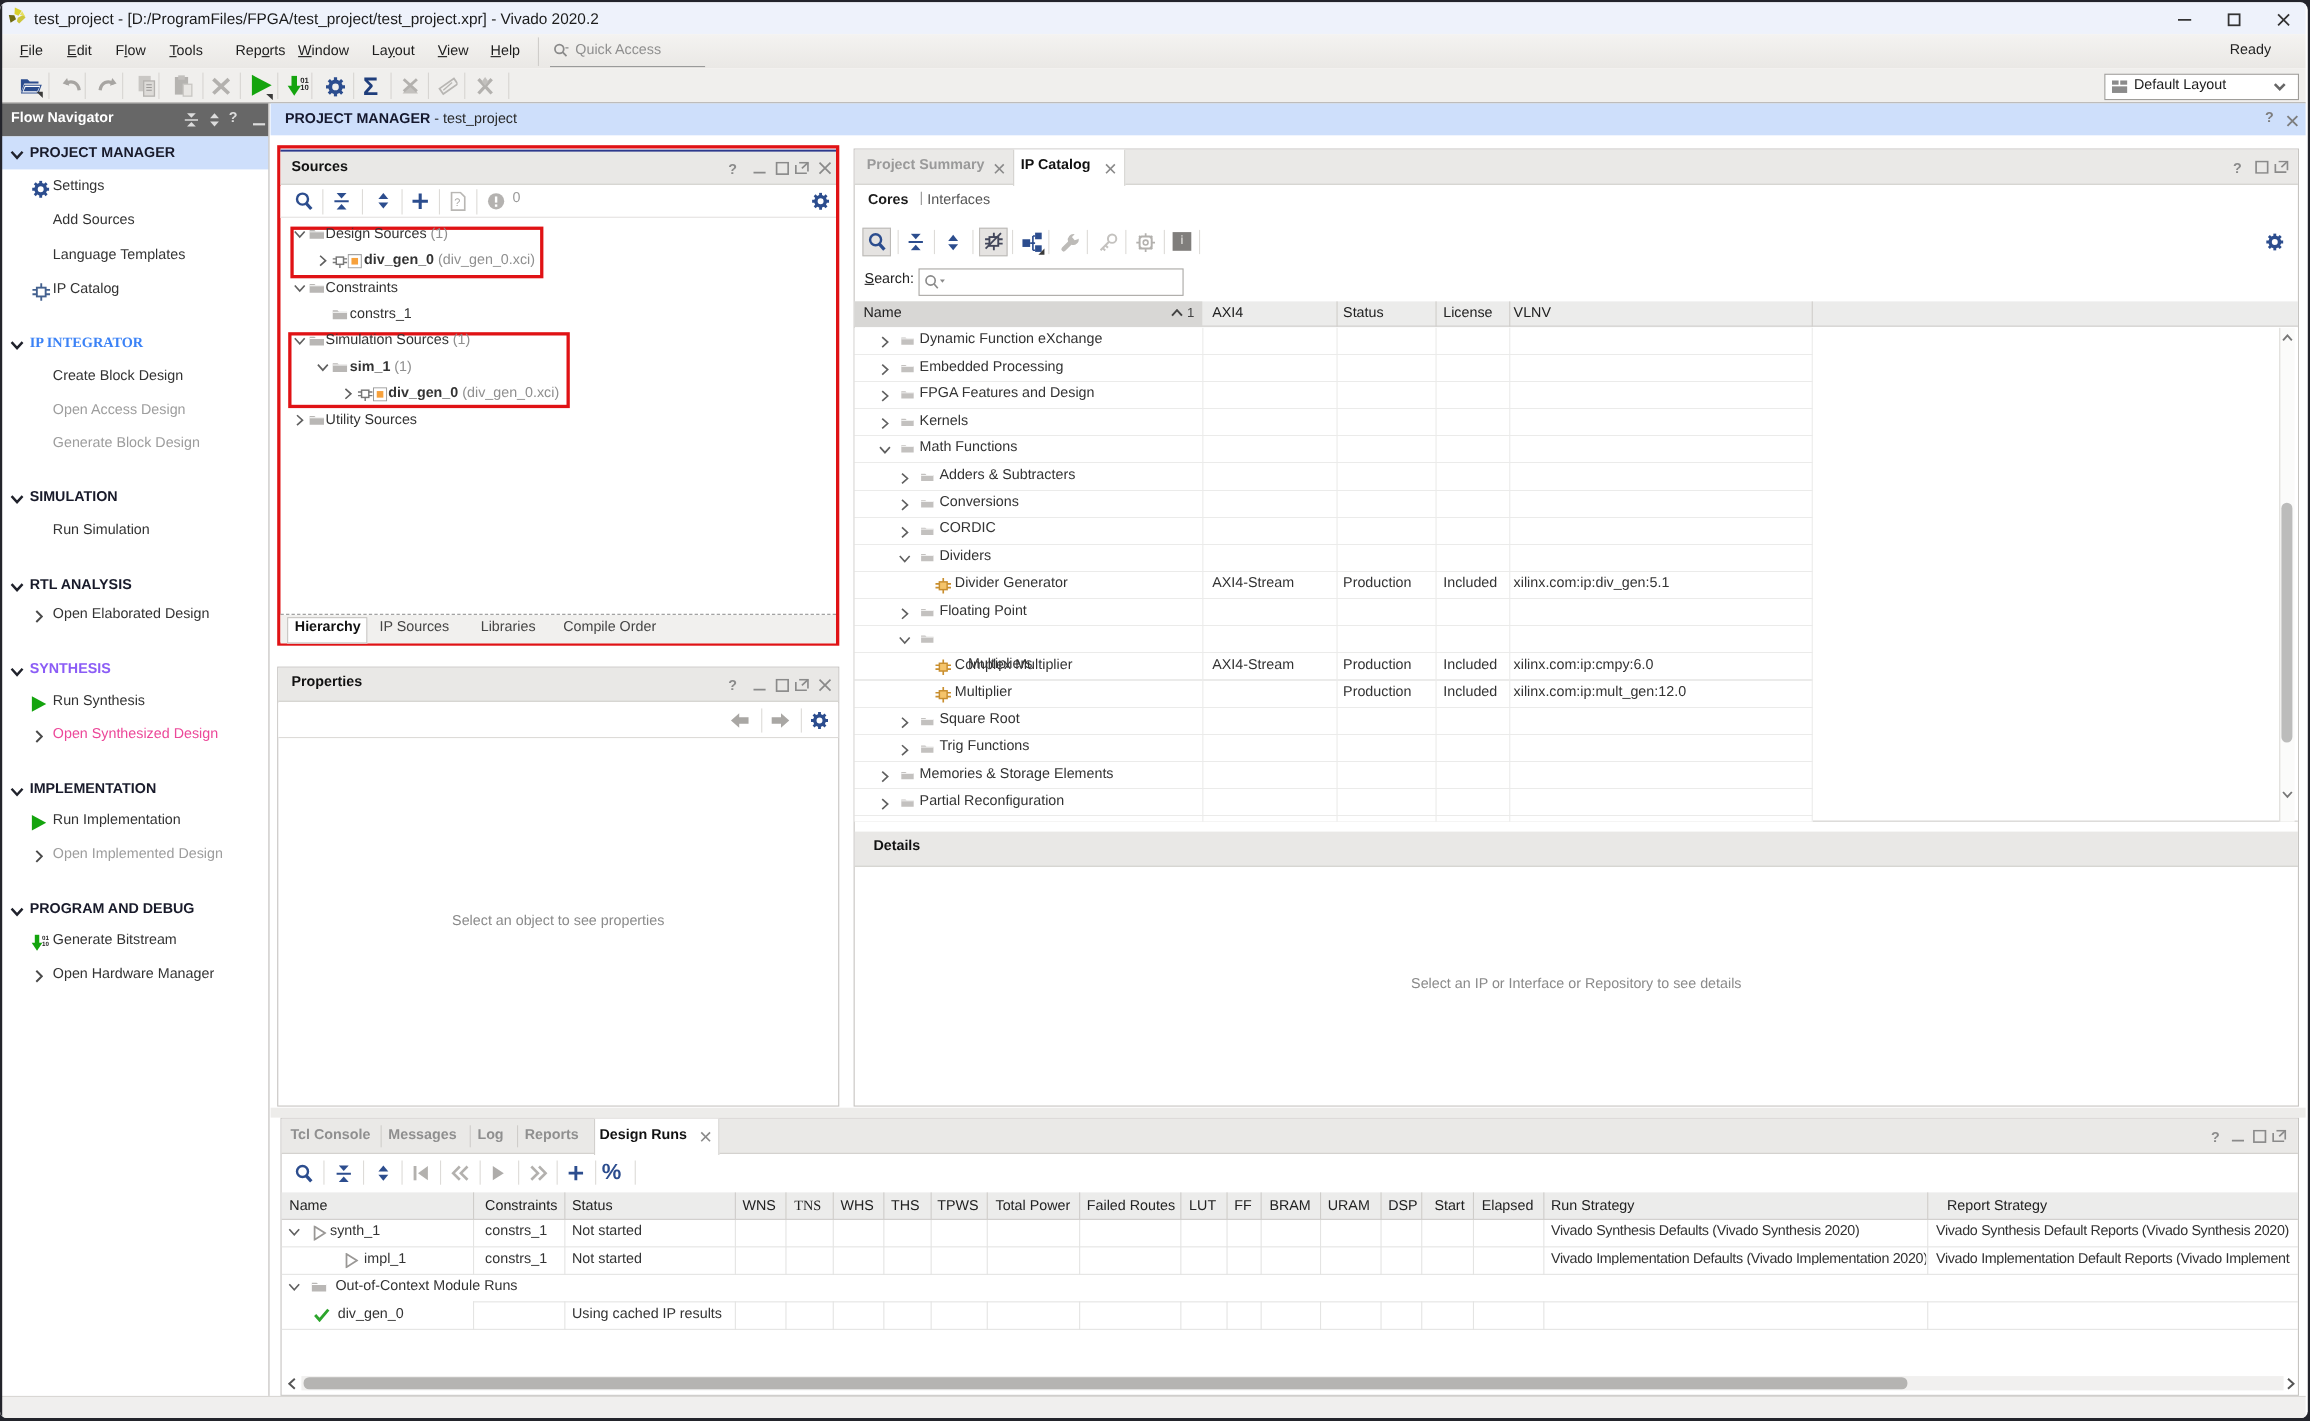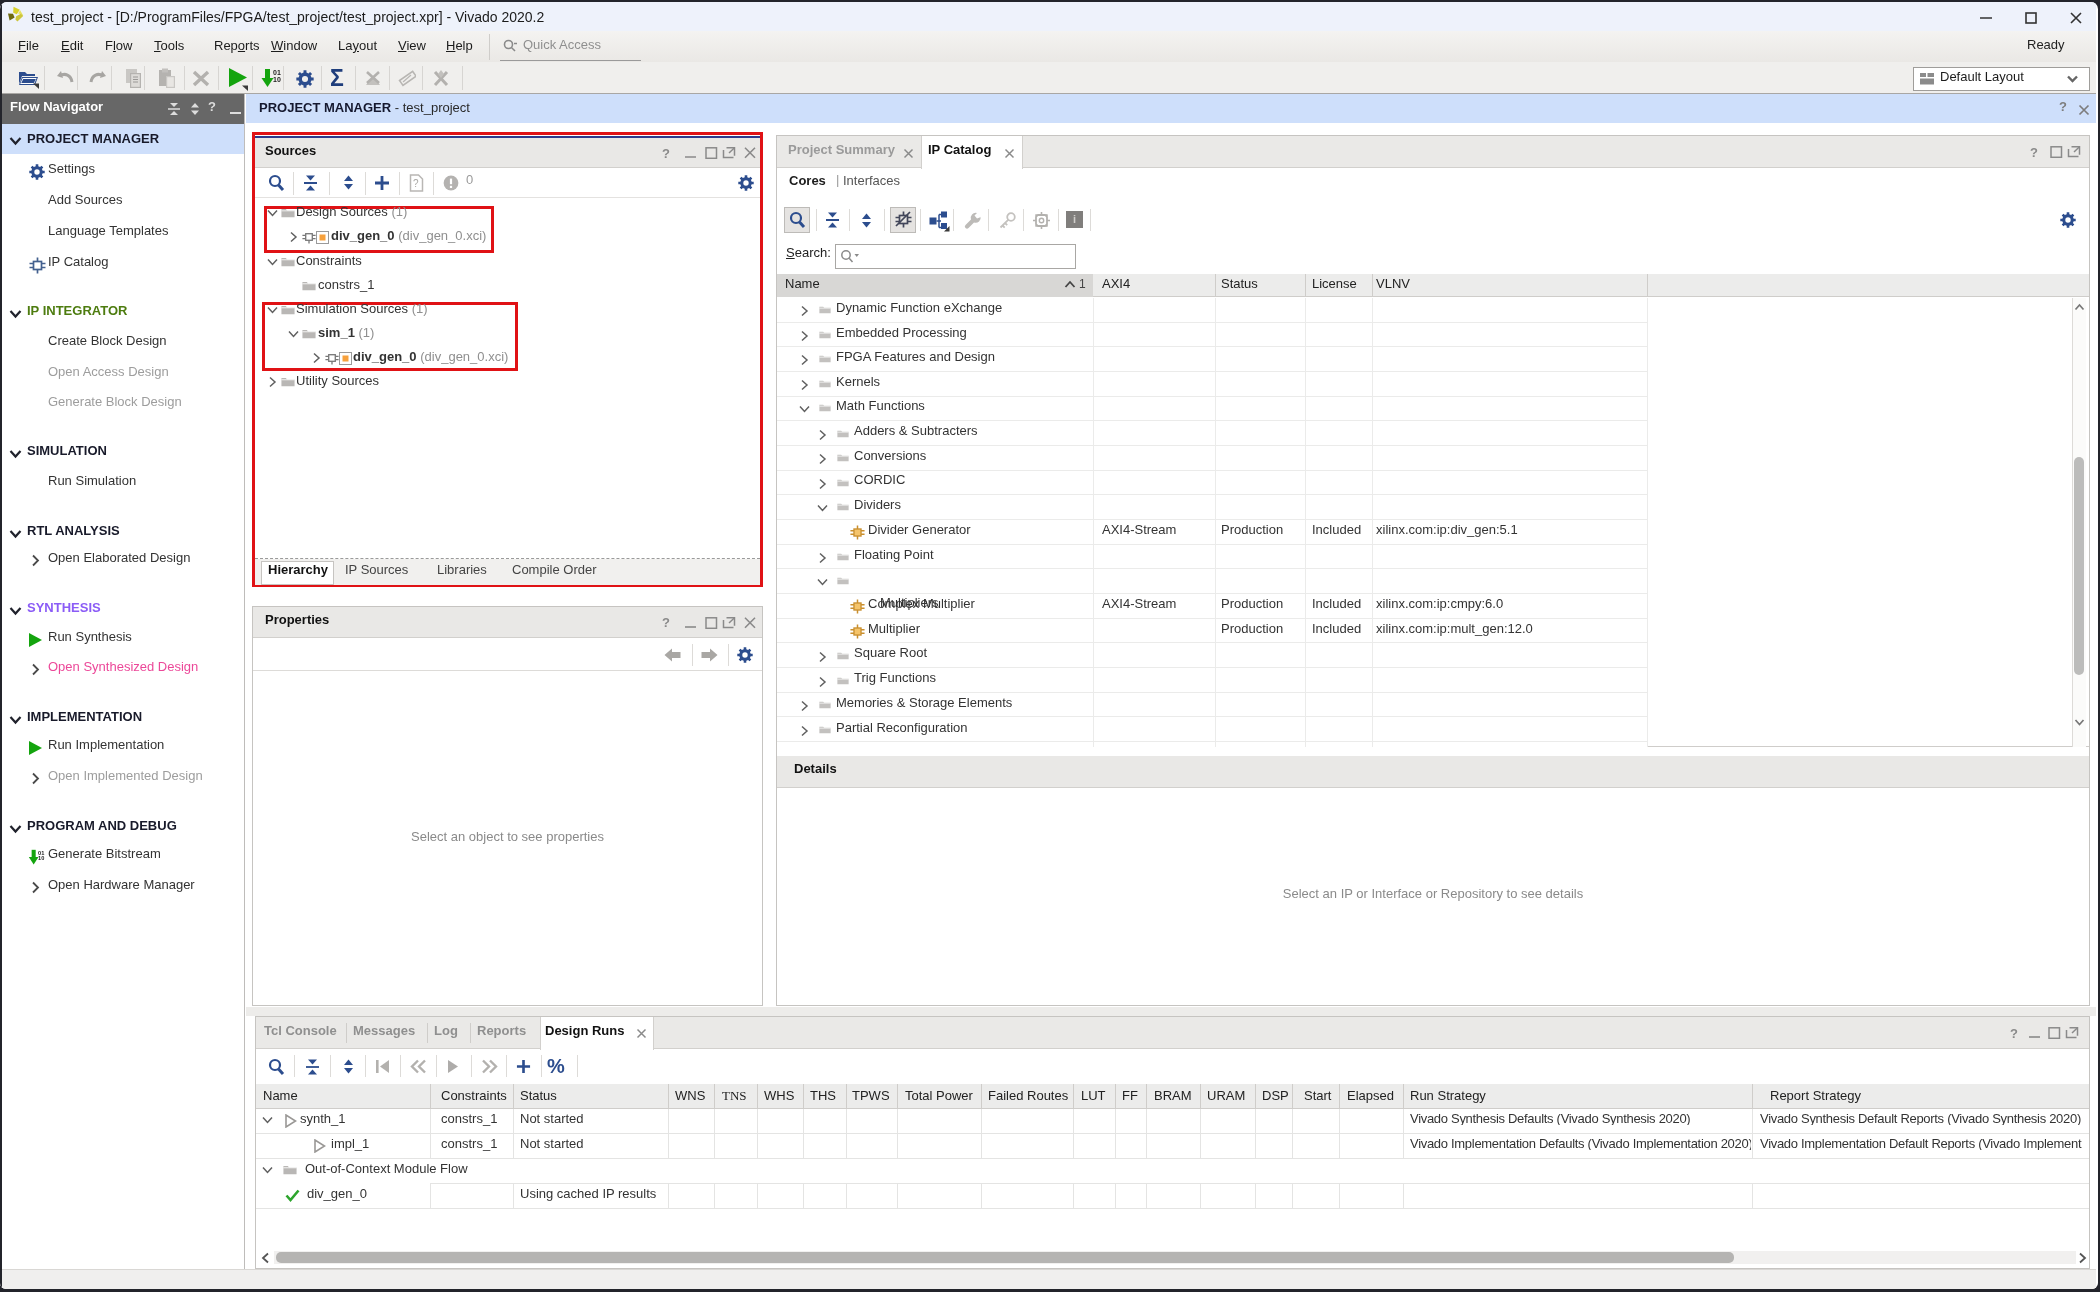--- a/index.html
+++ b/index.html
@@ -189,21 +189,21 @@
   <div class="abs" style="left:48px;top:223px;">Language Templates</div>
   <svg class="abs" style="left:29px;top:255px;" width="17" height="17" viewBox="0 0 17 17">
     <rect x="4.5" y="4.5" width="8" height="8" fill="none" stroke="#44618f" stroke-width="1.7"></rect>
     <path d="M0.5 6.5 h4 M0.5 10.5 h4 M12.5 6.5 h4 M12.5 10.5 h4 M8.5 0.5 v4 M8.5 12.5 v4" stroke="#44618f" stroke-width="1.7"></path>
   </svg>
   <div class="abs" style="left:48px;top:254px;">IP Catalog</div>
 
   <svg class="abs" style="left:9px;top:307px;" width="13" height="10" viewBox="0 0 13 10">
         <path d="M1.5 2 L6.5 7.5 L11.5 2" fill="none" stroke="#20222c" stroke-width="2.2"></path>
       </svg>
-  <div class="abs bold" style="left:27px;top:303px;color:#4d7c0f;">IP INTEGRATOR</div>
+  <div class="abs bold" style="left:27px;top:303px;color:#3b82f6;font-family:Liberation Serif, serif;">IP INTEGRATOR</div>
   <div class="abs" style="left:48px;top:333px;">Create Block Design</div>
   <div class="abs" style="left:48px;top:364px;color:#9d9d9d;">Open Access Design</div>
   <div class="abs" style="left:48px;top:394px;color:#9d9d9d;">Generate Block Design</div>
 
   <svg class="abs" style="left:9px;top:447px;" width="13" height="10" viewBox="0 0 13 10">
         <path d="M1.5 2 L6.5 7.5 L11.5 2" fill="none" stroke="#20222c" stroke-width="2.2"></path>
       </svg>
   <div class="abs bold" style="left:27px;top:443px;color:#181a2a;">SIMULATION</div>
   <div class="abs" style="left:48px;top:473px;">Run Simulation</div>
 
@@ -895,21 +895,21 @@
   <div class="abs" style="left:520px;top:1136px;">Not started</div>
   <div class="abs" style="left:1410px;top:1136px;width:341px;overflow:hidden;letter-spacing:-0.3px;">Vivado Implementation Defaults (Vivado Implementation 2020)</div>
   <div class="abs" style="left:1760px;top:1136px;width:329px;overflow:hidden;letter-spacing:-0.3px;">Vivado Implementation Default Reports (Vivado Implement</div>
   <svg class="abs" style="left:262px;top:1164px;" width="11" height="9" viewBox="0 0 11 9">
         <path d="M1 1.5 L5.5 6.5 L10 1.5" fill="none" stroke="#606060" stroke-width="1.5"></path>
       </svg>
   <svg class="abs" style="left:283px;top:1162px;" width="14" height="11" viewBox="0 0 16 13" preserveAspectRatio="none">
         <path d="M0.5 2.5 h5 l1.5 1.5 h8.5 v8 h-15 z" fill="#b9b7b5"></path>
         <path d="M0.5 5 h15 v-1 h-15 z" fill="#fff"></path>
       </svg>
-  <div class="abs" style="left:305px;top:1161px;">Out-of-Context Module Flow</div>
+  <div class="abs" style="left:305px;top:1161px;">Out-of-Context Module Runs</div>
   <svg class="abs" style="left:285px;top:1187px;" width="15" height="13" viewBox="0 0 15 13">
         <path d="M1.5 6.5 L5.5 11 L13.5 1.5" fill="none" stroke="#2da52d" stroke-width="2.6"></path>
       </svg>
   <div class="abs" style="left:307px;top:1186px;">div_gen_0</div>
   <div class="abs" style="left:520px;top:1186px;">Using cached IP results</div>
 
   <svg class="abs" style="left:261px;top:1250px;" width="9" height="12" viewBox="0 0 9 12">
         <path d="M7 1.5 L2 6 L7 10.5" fill="none" stroke="#555" stroke-width="1.8"></path>
       </svg>
   <div class="abs" style="left:274px;top:1249px;width:1802px;height:13px;background:#f1f0ef;"></div>

